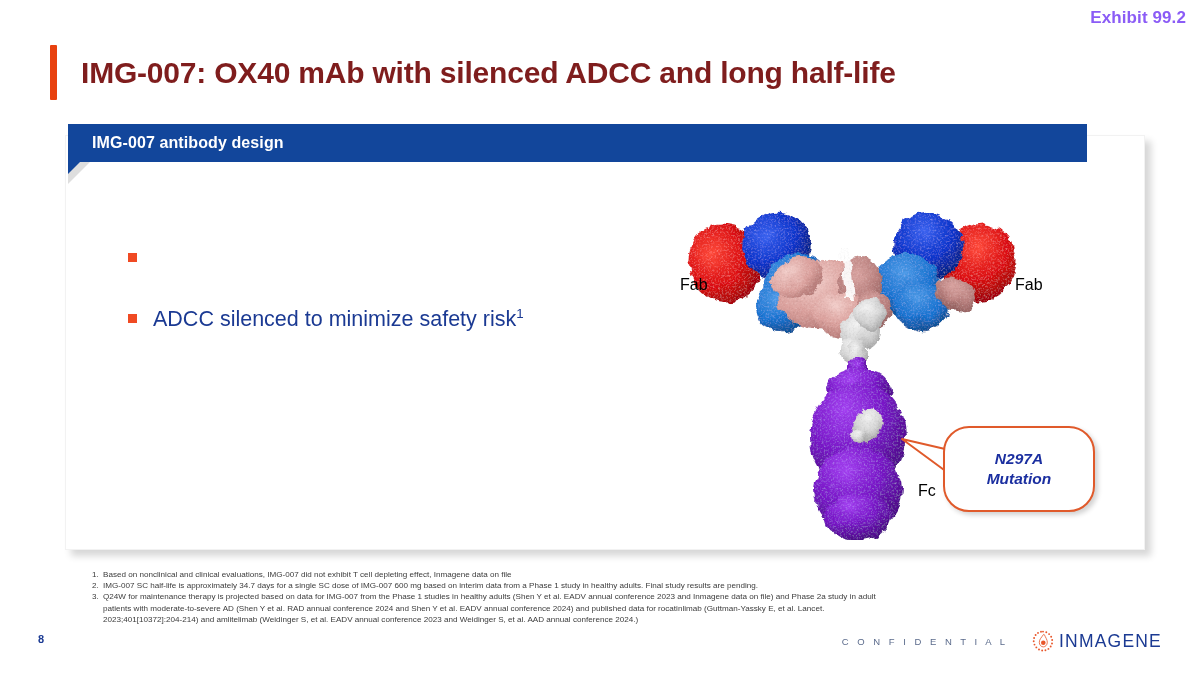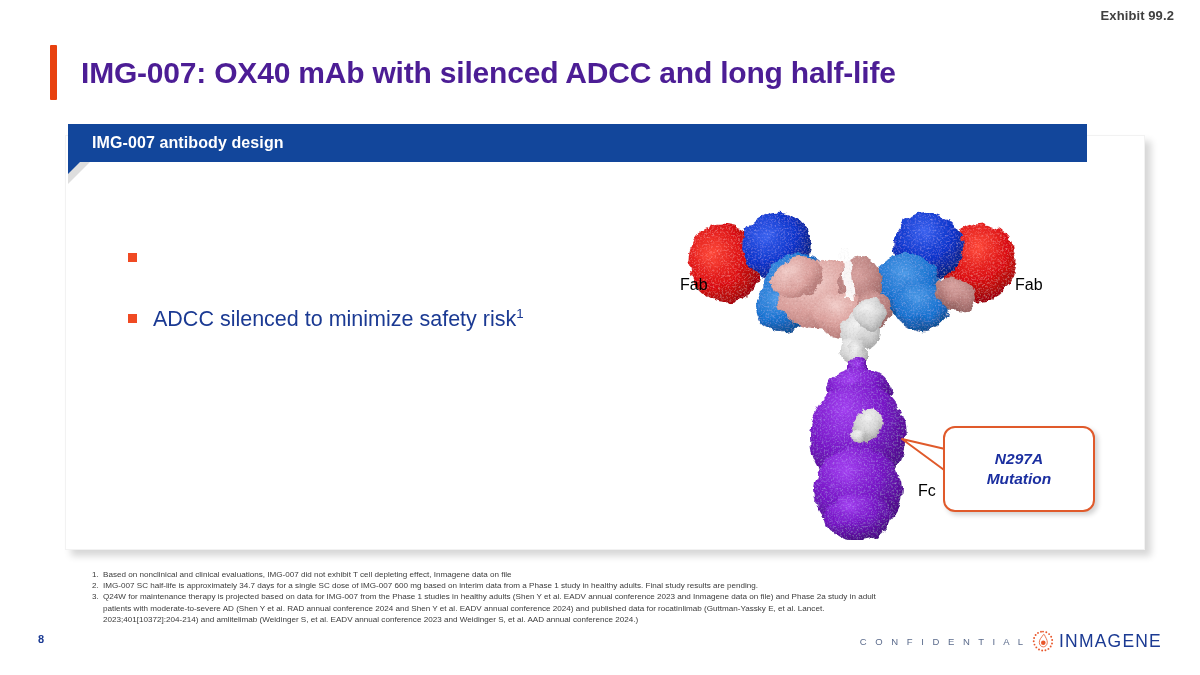--- a/index.html
+++ b/index.html
@@ -13,45 +13,45 @@
     position: relative;
     overflow: hidden;
     font-family: "Liberation Sans", sans-serif;
     color: #1f3864;
   }
 
   
   #exhibit-tag {
     position: absolute;
     top: 8px;
-    right: 26px;
-    font-size: 13px;
+    right: 14px;
+    font-size: 17px;
     font-weight: bold;
-    color: #404040;
+    color: #8b5cf6;
     letter-spacing: 0.1px;
   }
 
   
   #title-row {
     position: absolute;
     left: 50px;
     top: 45px;
     display: flex;
     align-items: stretch;
   }
   #title-accent-bar {
     width: 7px;
     background: #E8410F;
     margin-right: 24px;
     border-radius: 1px;
   }
   #slide-title {
     font-size: 30px;
     font-weight: bold;
-    color: #4c1d95;
+    color: #7f1d1d;
     line-height: 55px;
     letter-spacing: -0.2px;
     white-space: nowrap;
   }
 
   
   #content-card {
     position: absolute;
     left: 65px;
     top: 135px;
@@ -155,21 +155,21 @@
   #label-fc        { left: 251px; top: 292px; }
 
   
   #callout-box {
     position: absolute;
     left: 943px;
     top: 426px;
     width: 148px;
     height: 82px;
     border: 2px solid #E05A2B;
-    border-radius: 12px;
+    border-radius: 26px;
     background: #ffffff;
     box-shadow: 3px 3px 5px rgba(0,0,0,0.18);
     z-index: 5;
     display: flex;
     align-items: center;
     justify-content: center;
   }
   #callout-text {
     font-size: 15.5px;
     font-weight: bold;
@@ -215,21 +215,21 @@
     font-size: 11px;
     font-weight: bold;
     color: #1B3A93;
   }
   #footer-right {
     position: absolute;
     right: 38px;
     top: 630px;
     display: flex;
     align-items: center;
-    gap: 6px;
+    gap: 24px;
     justify-content: flex-end;
   }
   #confidential-label {
     font-size: 9.5px;
     letter-spacing: 3px;
     color: #5B6B8C;
     font-weight: normal;
   }
   #brand-lockup {
     display: flex;

